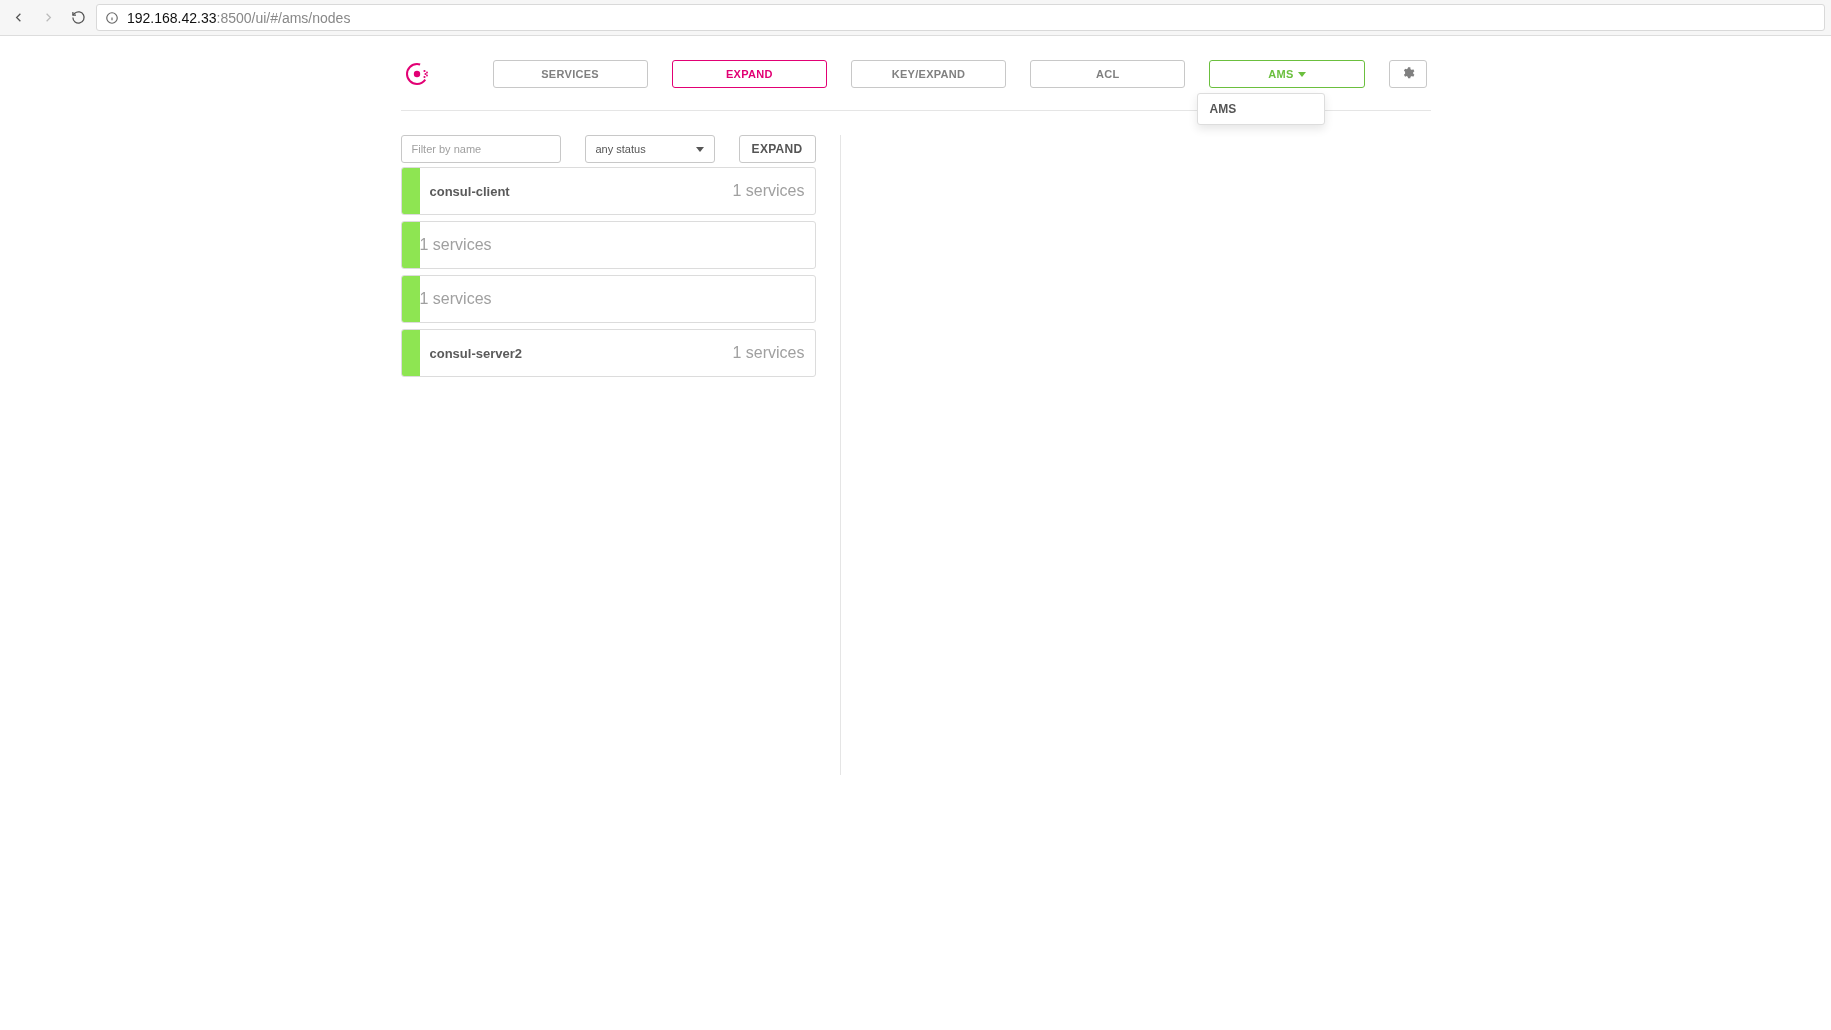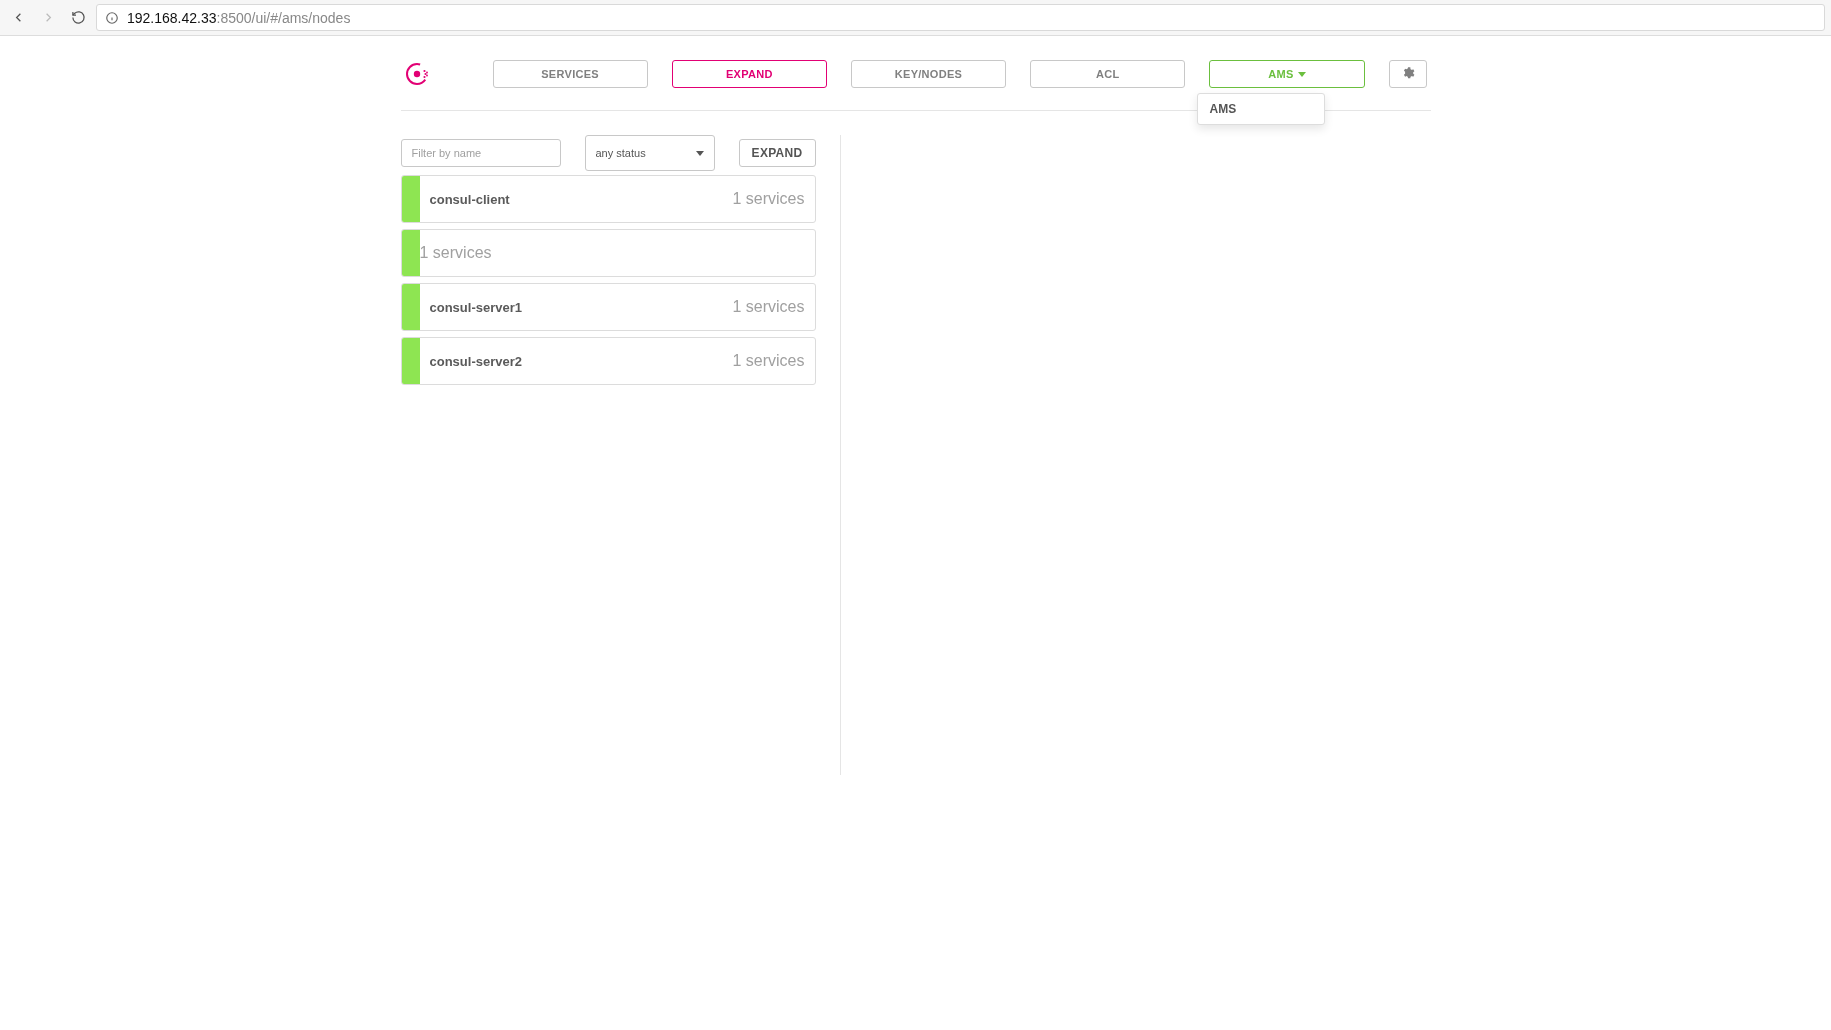--- a/index.html
+++ b/index.html
@@ -128,21 +128,21 @@
   }
   .filter-input {
     width: 160px; height: 28px;
     border: 1px solid #c8c8c8;
     border-radius: 3px;
     padding: 0 10px;
     font-size: 11px; color:#555;
   }
   .filter-input::placeholder { color:#a0a0a0; }
   .status-select {
-    width: 160px; height: 36px;
+    width: 160px; height: 28px;
     border: 1px solid #c8c8c8;
     border-radius: 3px;
     background:#fff;
     display:flex; align-items:center; justify-content:space-between;
     padding: 0 10px; font-size: 11px; color:#555;
     cursor:pointer;
   }
   .select-caret {
     width:0;height:0;border-left:4px solid transparent;border-right:4px solid transparent;border-top:5px solid #555;
   }
@@ -216,21 +216,21 @@
         <circle cx="19.5" cy="9" r="1.1" fill="#e20074"></circle>
         <circle cx="20.5" cy="12" r="1.1" fill="#e20074"></circle>
         <circle cx="19.5" cy="15" r="1.1" fill="#e20074"></circle>
         <circle cx="22" cy="10.5" r="0.9" fill="#e20074"></circle>
         <circle cx="22" cy="13.5" r="0.9" fill="#e20074"></circle>
       </svg>
     </div>
     <div class="tabbar">
       <div class="navbtn">SERVICES</div>
       <div class="navbtn active">EXPAND</div>
-      <div class="navbtn">KEY/NODES</div>
+      <div class="navbtn">KEY/EXPAND</div>
       <div class="navbtn">ACL</div>
       <div class="navbtn dc">
         <span>AMS</span>
         <span class="caret"></span>
       </div>
       <div class="navbtn gear">
         <span class="gear-icon">
           <svg viewBox="0 0 24 24">
               <path d="M12 8a4 4 0 1 0 0 8 4 4 0 0 0 0-8zm9 4a7.9 7.9 0 0 0-.1-1.3l2.1-1.6-2-3.4-2.5 1a8 8 0 0 0-2.2-1.3L16 2h-4l-.3 2.4a8 8 0 0 0-2.2 1.3l-2.5-1-2 3.4 2.1 1.6A7.9 7.9 0 0 0 7 12c0 .4 0 .9.1 1.3L5 14.9l2 3.4 2.5-1a8 8 0 0 0 2.2 1.3L12 21h4l.3-2.4a8 8 0 0 0 2.2-1.3l2.5 1 2-3.4-2.1-1.6c.1-.4.1-.9.1-1.3z"></path>
             </svg>
@@ -261,21 +261,20 @@
           <div class="node-status"></div>
           <div class="node-name">consul-client</div>
           <div class="node-meta">1 services</div>
         </div>
         <div class="node-row">
           <div class="node-status"></div>
           <div class="node-meta">1 services</div>
         </div>
         <div class="node-row">
           <div class="node-status"></div>
-          <div class="node-name">consul-server1</div>
           <div class="node-meta">1 services</div>
         </div>
         <div class="node-row">
           <div class="node-status"></div>
           <div class="node-name">consul-server2</div>
           <div class="node-meta">1 services</div>
         </div>
       </div>
     </div>
     <div class="right-pane"></div>

